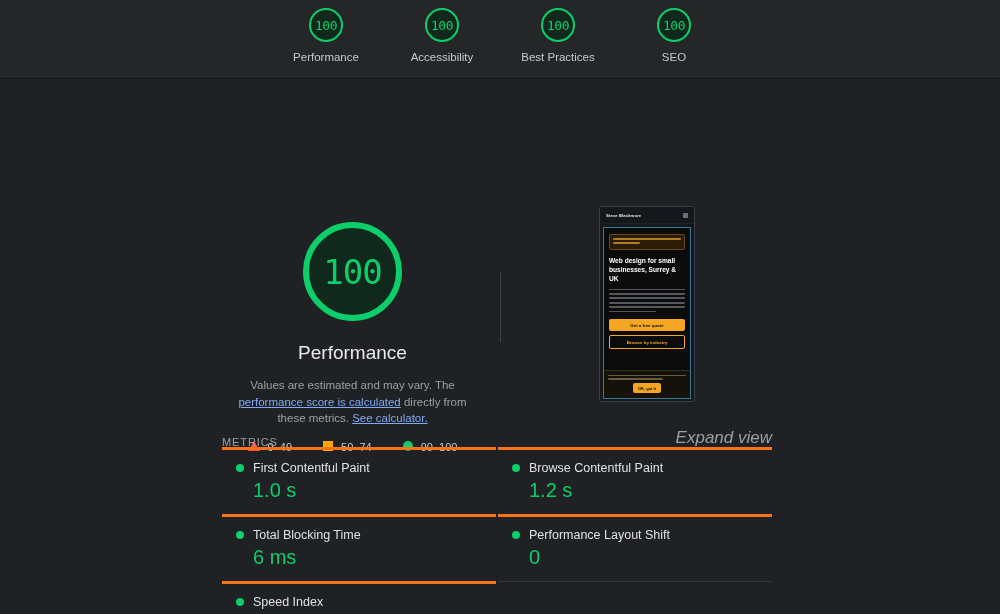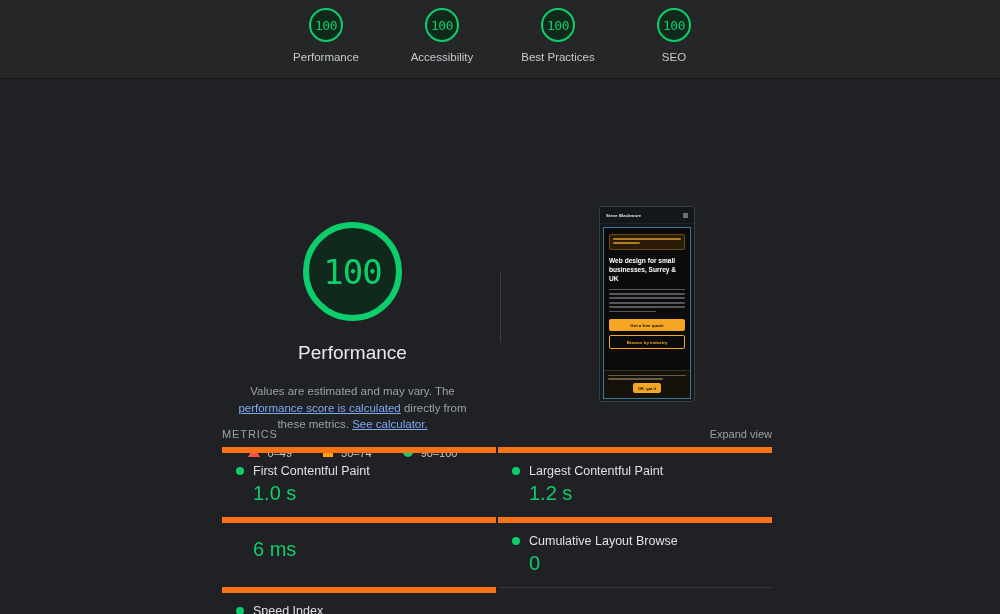--- a/index.html
+++ b/index.html
@@ -47,21 +47,21 @@
     width:99px; height:99px; border-radius:50%;
     border:6px solid #0cce6b; background:#11281c;
     display:flex; align-items:center; justify-content:center;
   }
   .big-ring span{
     font-family:"DejaVu Sans Mono", monospace;
     font-size:34px; color:#0cce6b; letter-spacing:-1px;
   }
   .gauge-title{ margin-top:21px; font-size:19px; color:#e8eaed; font-weight:400; }
   .gauge-desc{
-    margin-top:19px; width:232px; text-align:center;
+    margin-top:13px; width:232px; text-align:center;
     font-size:11.5px; line-height:1.45; color:#9aa0a6;
   }
   .gauge-desc a{ color:#7eaaf5; text-decoration:underline; }
 
   .legend{ margin-top:14px; display:flex; gap:31px; align-items:center; }
   .legend-item{ display:flex; align-items:flex-start; gap:8px; font-size:11px; color:#c7c9cb; }
   .sw-tri{
     width:0;height:0;border-left:6px solid transparent;border-right:6px solid transparent;
     border-bottom:10px solid #ff4e42;
   }
@@ -116,28 +116,28 @@
     margin:3px auto 0 auto; width:36%; background:#f5a623; color:#101010;
     font-size:4px; font-weight:bold; text-align:center; padding:2.5px 0; border-radius:2px;
   }
 
   
   .metrics-head{
     position:absolute; left:222px; top:349px; width:550px;
     display:flex; justify-content:space-between; align-items:flex-end;
   }
   .metrics-title{ font-size:11px; color:#9aa0a6; letter-spacing:.9px; }
-  .expand-view{ font-size:11px; color:#9aa0a6; cursor:pointer; }
+  .expand-view{ font-size:17px; color:#9aa0a6; cursor:pointer;font-style:italic; }
 
   .metrics-grid{
     position:absolute; left:222px; top:368px; width:550px;
     display:grid; grid-template-columns:274px 274px; column-gap:2px;
   }
   .metric{
-    border-top:6px solid #f97316;
+    border-top:3px solid #f97316;
     padding:11px 0 12px 14px;
   }
   .metric.empty{ border-top:1px solid #35383b; }
   .m-row{ display:flex; align-items:center; gap:9px; }
   .m-dot{ width:8px;height:8px;border-radius:50%;background:#0cce6b; }
   .m-name{ font-size:12.5px; color:#dfe1e5; }
   .m-val{ margin-top:4px; margin-left:17px; font-size:20px; color:#0cce6b; font-weight:400; }
 </style>
 </head>
 <body>
@@ -233,31 +233,35 @@
     <div class="metric">
       <div class="m-row">
         <div class="m-dot"></div>
         <div class="m-name">First Contentful Paint</div>
       </div>
       <div class="m-val">1.0 s</div>
     </div>
     <div class="metric">
       <div class="m-row">
         <div class="m-dot"></div>
-        <div class="m-name">Largest Contentful Paint</div>
+        <div class="m-name">Browse Contentful Paint</div>
       </div>
       <div class="m-val">1.2 s</div>
     </div>
     <div class="metric">
+      <div class="m-row">
+        <div class="m-dot"></div>
+        <div class="m-name">Total Blocking Time</div>
+      </div>
       <div class="m-val">6 ms</div>
     </div>
     <div class="metric">
       <div class="m-row">
         <div class="m-dot"></div>
-        <div class="m-name">Cumulative Layout Browse</div>
+        <div class="m-name">Performance Layout Shift</div>
       </div>
       <div class="m-val">0</div>
     </div>
     <div class="metric">
       <div class="m-row">
         <div class="m-dot"></div>
         <div class="m-name">Speed Index</div>
       </div>
       <div class="m-val">1.0 s</div>
     </div>

